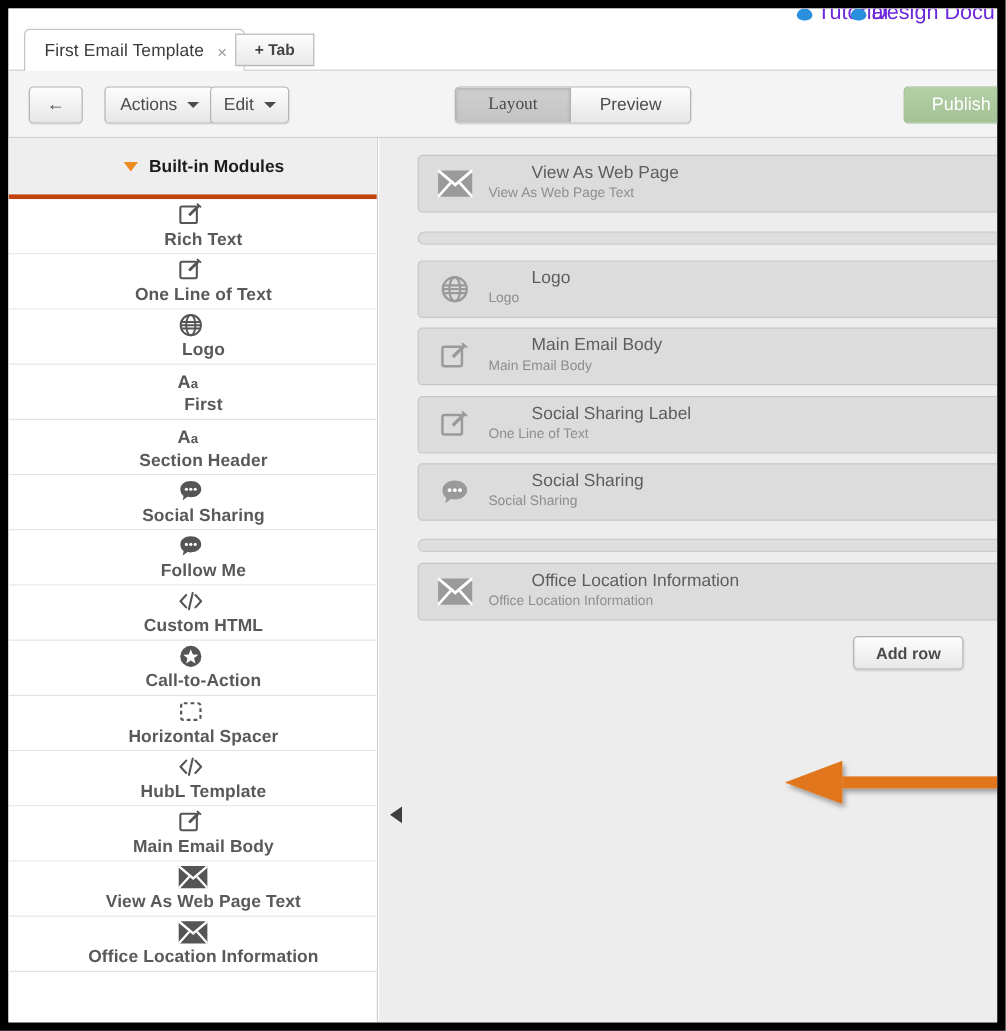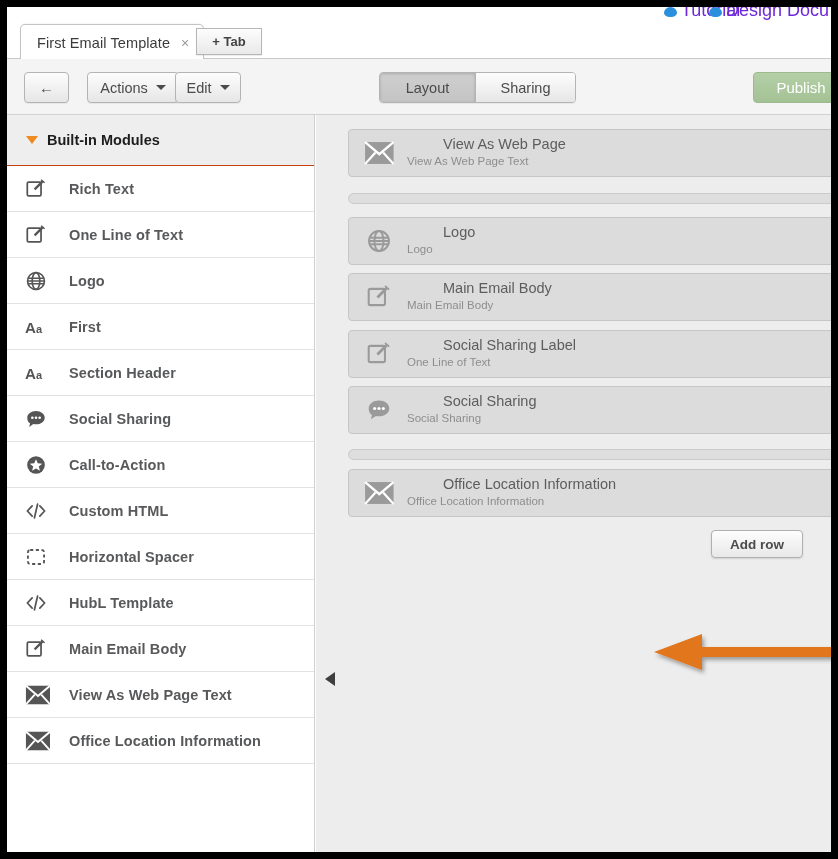--- a/index.html
+++ b/index.html
@@ -155,20 +155,21 @@
     align-items: center;
     justify-content: center;
     font-size: 14.5px;
     color: #4b4b4b;
     cursor: pointer;
     background: linear-gradient(to bottom, #fdfdfd 0%, #e6e6e6 100%);
   }
   .seg-btn.active {
     background: linear-gradient(to bottom, #cfcfcf 0%, #c4c4c4 100%);
     box-shadow: inset 0 1px 3px rgba(0,0,0,0.18);
+    font-family: Liberation Serif, serif;
   }
   #seg-layout  { width: 96px; border-right: 1px solid #b4b4b4; }
   #seg-preview { width: 99px; }
 
   #btn-publish {
     position: absolute;
     left: 746px; top: 13px;
     width: 110px; height: 31px;
     display: flex;
     align-items: center;
@@ -191,21 +192,22 @@
     background: #ffffff;
     border-right: 1px solid #cfcfcf;
     overflow: hidden;
   }
   #sidebar-header {
     height: 51px;
     display: flex;
     align-items: center;
     padding-left: 19px;
     background: #eeeeee;
-    border-bottom: 1px solid #c2410c;
+    border-bottom: 4px solid #c2410c;
+    justify-content: center;
   }
   #sb-caret {
     width: 0; height: 0;
     border-left: 6px solid transparent;
     border-right: 6px solid transparent;
     border-top: 8px solid #ef8a21;
     margin-right: 9px;
   }
   #sidebar-header-label {
     font-size: 14.5px;
@@ -213,20 +215,21 @@
     color: #1d1d1d;
   }
   .sb-item {
     height: 46px;
     display: flex;
     align-items: center;
     padding-left: 18px;
     border-bottom: 1px solid #e2e2e2;
     cursor: pointer;
     background: #ffffff;
+    flex-direction: column;
   }
   .sb-ico {
     width: 30px;
     height: 26px;
     margin-right: 14px;
     display: flex;
     align-items: center;
     justify-content: flex-start;
     color: #555;
     flex: none;
@@ -349,21 +352,21 @@
       <span>Actions</span>
       <span class="caret-dn"></span>
     </div>
     <div class="tbtn" id="btn-edit">
       <span>Edit</span>
       <span class="caret-dn"></span>
     </div>
 
     <div id="seg">
       <div class="seg-btn active" id="seg-layout">Layout</div>
-      <div class="seg-btn" id="seg-preview">Sharing</div>
+      <div class="seg-btn" id="seg-preview">Preview</div>
     </div>
 
     <div id="btn-publish">Publish</div>
   </div>
 
   <div id="sidebar">
     <div id="sidebar-header">
       <span id="sb-caret"></span>
       <span id="sidebar-header-label">Built-in Modules</span>
     </div>
@@ -423,35 +426,46 @@
               <circle cx="8" cy="10.6" r="1.45" fill="#fff"></circle>
               <circle cx="12" cy="10.6" r="1.45" fill="#fff"></circle>
               <circle cx="16" cy="10.6" r="1.45" fill="#fff"></circle>
             </svg>
           </span>
           <span class="sb-label">Social Sharing</span>
         </div>
         <div class="sb-item">
           <span class="sb-ico">
             <svg width="22" height="22" viewBox="0 0 24 24">
-              <circle cx="12" cy="12" r="9.6" fill="#555555"></circle>
-              <path d="M12 5.6 13.9 10.2 18.8 10.5 15.0 13.6 16.3 18.4 12 15.7 7.7 18.4 9.0 13.6 5.2 10.5 10.1 10.2Z" fill="#fff"></path>
-            </svg>
-          </span>
-          <span class="sb-label">Call-to-Action</span>
+              <path d="M12 3.2c5.3 0 9.5 3.2 9.5 7.3 0 4.1-4.2 7.3-9.5 7.3-1 0-2-.12-2.9-.34L4.6 20.6l.9-3.9C3.6 15.4 2.5 13.5 2.5 10.5 2.5 6.4 6.7 3.2 12 3.2Z" fill="#555555"></path>
+              <circle cx="8" cy="10.6" r="1.45" fill="#fff"></circle>
+              <circle cx="12" cy="10.6" r="1.45" fill="#fff"></circle>
+              <circle cx="16" cy="10.6" r="1.45" fill="#fff"></circle>
+            </svg>
+          </span>
+          <span class="sb-label">Follow Me</span>
         </div>
         <div class="sb-item">
           <span class="sb-ico">
             <svg width="22" height="22" viewBox="0 0 24 24" fill="none" stroke="#555555" stroke-width="1.9" stroke-linecap="round" stroke-linejoin="round">
               <path d="M7.8 6.4 2.6 12 7.8 17.6"></path>
               <path d="M16.2 6.4 21.4 12 16.2 17.6"></path>
               <path d="M13.7 4.6 10.3 19.4"></path>
             </svg>
           </span>
           <span class="sb-label">Custom HTML</span>
+        </div>
+        <div class="sb-item">
+          <span class="sb-ico">
+            <svg width="22" height="22" viewBox="0 0 24 24">
+              <circle cx="12" cy="12" r="9.6" fill="#555555"></circle>
+              <path d="M12 5.6 13.9 10.2 18.8 10.5 15.0 13.6 16.3 18.4 12 15.7 7.7 18.4 9.0 13.6 5.2 10.5 10.1 10.2Z" fill="#fff"></path>
+            </svg>
+          </span>
+          <span class="sb-label">Call-to-Action</span>
         </div>
         <div class="sb-item">
           <span class="sb-ico">
             <svg width="22" height="22" viewBox="0 0 24 24" fill="none" stroke="#555555" stroke-width="2" stroke-dasharray="3.4 2.8">
               <rect x="3.2" y="4.4" width="17.6" height="15.2" rx="2.4"></rect>
             </svg>
           </span>
           <span class="sb-label">Horizontal Spacer</span>
         </div>
         <div class="sb-item">

